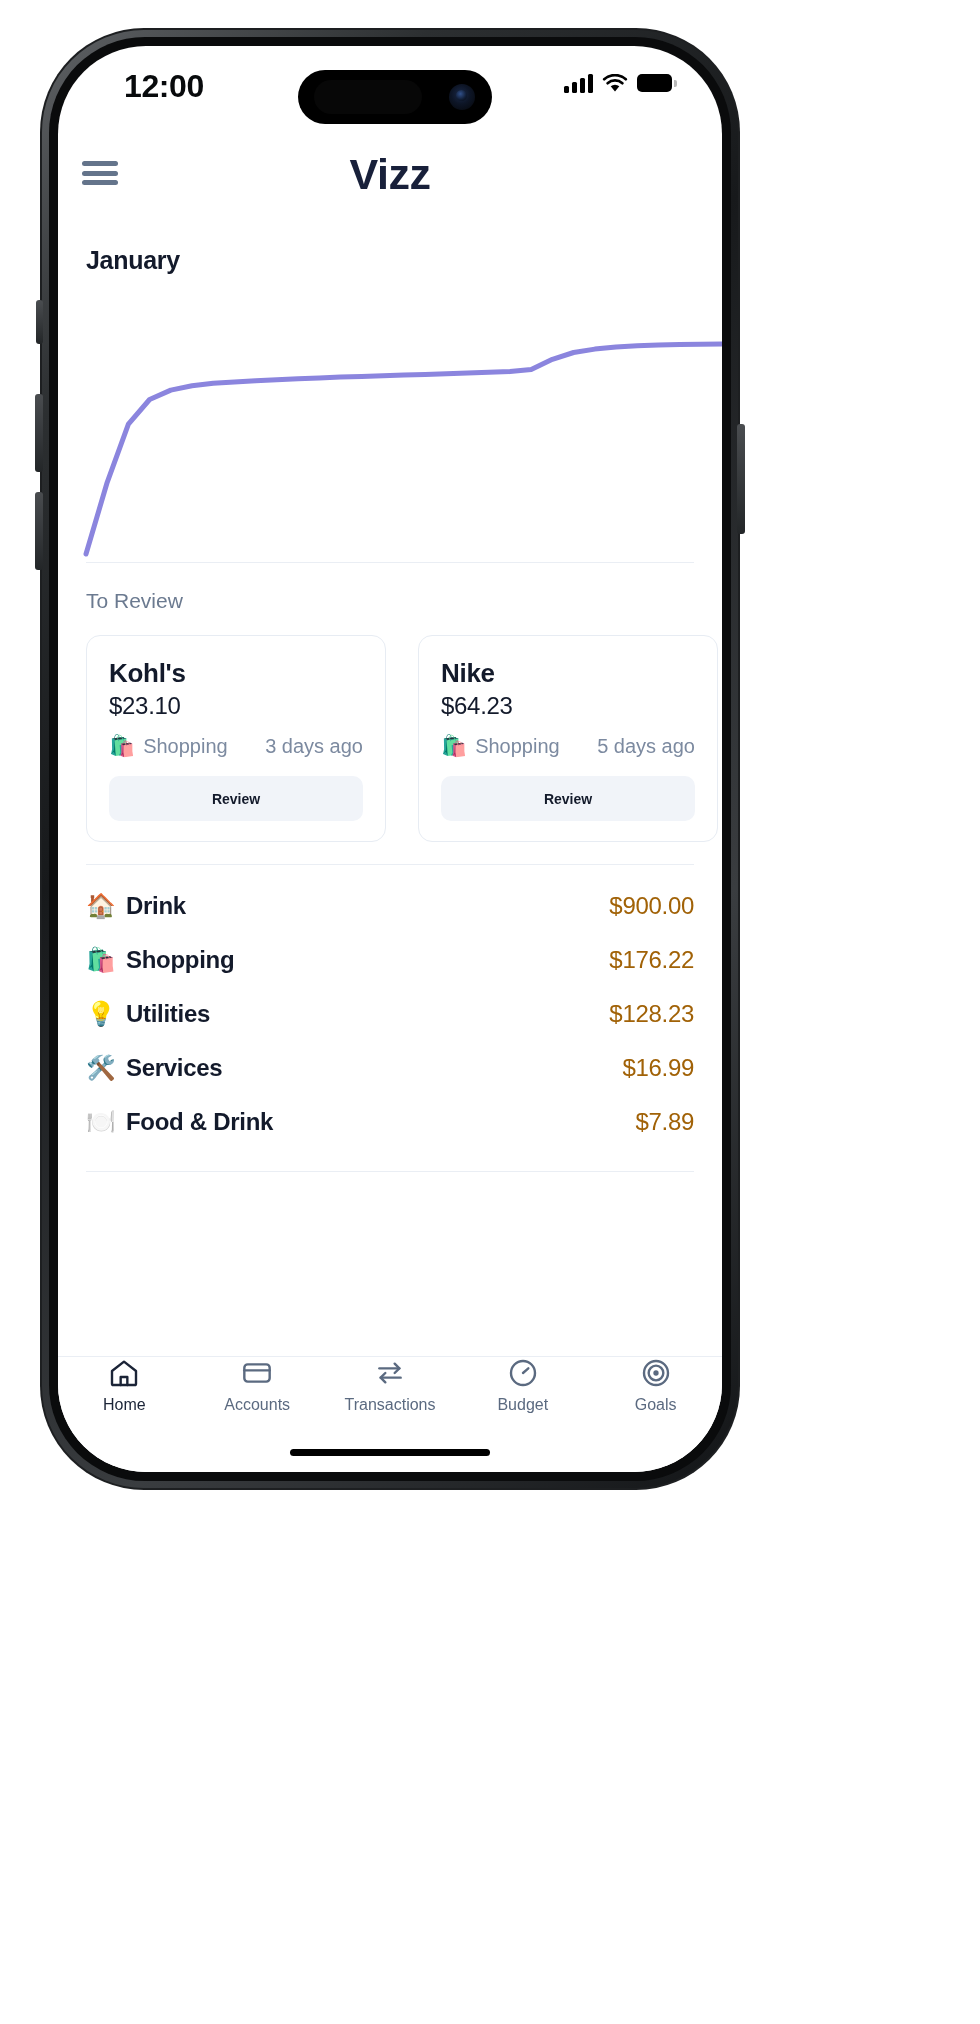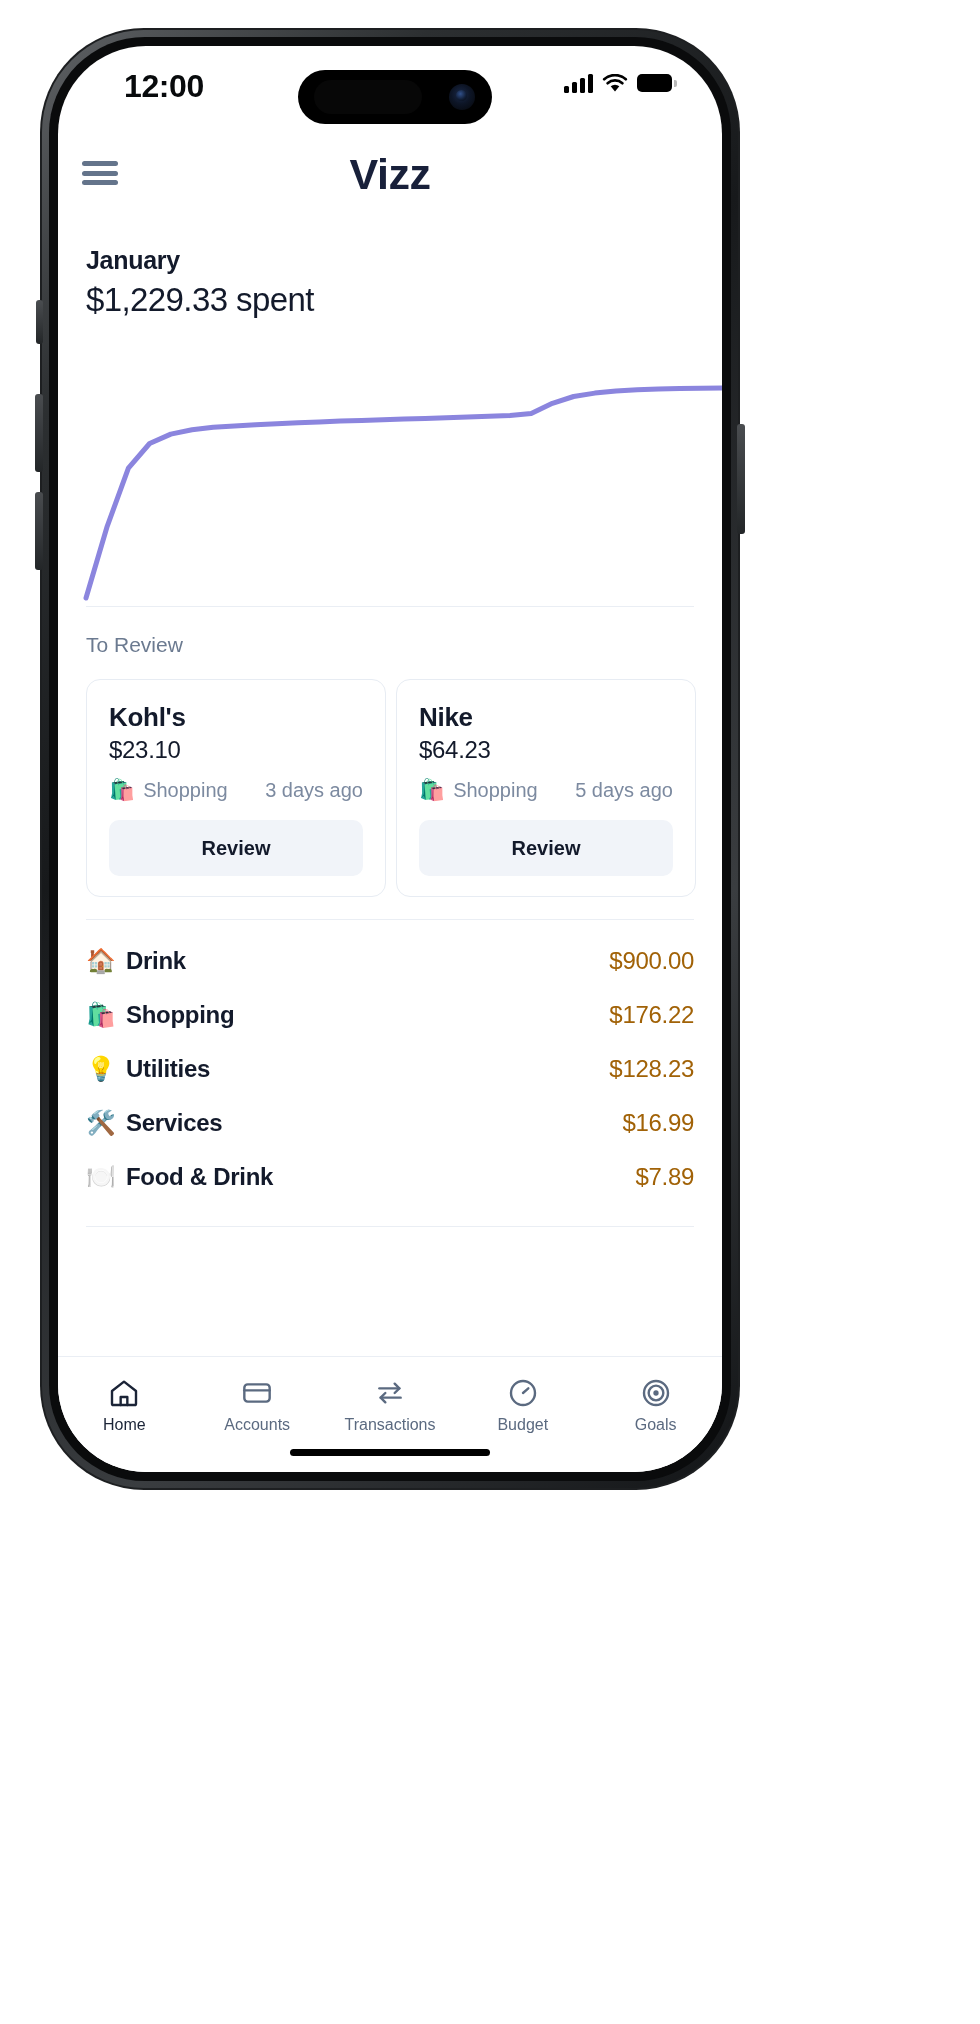--- a/index.html
+++ b/index.html
@@ -153,21 +153,21 @@
     margin: 0 28px;
   }
 
   .section-label {
     margin: 26px 0 0 28px;
     font-size: 21px; color: #6b7a90; font-weight: normal;
   }
 
   
   .review-scroller {
-    display: flex; gap: 10px;
+    display: flex; gap: 32px;
     padding: 22px 0 22px 28px;
     overflow: hidden;
   }
   .review-card {
     flex: 0 0 auto;
     width: 300px;
     border: 1px solid #e7ecf3;
     border-radius: 14px;
     background: #fff;
     padding: 22px 22px 20px 22px;
@@ -181,26 +181,26 @@
   }
   .rc-meta {
     margin-top: 14px;
     display: flex; align-items: center; justify-content: space-between;
     font-size: 20px; color: #7c8aa0; white-space: nowrap;
   }
   .rc-cat { display: flex; align-items: center; gap: 8px; }
   .rc-emoji { font-size: 21px; }
   .rc-btn {
     margin-top: 18px;
-    height: 56px;
+    height: 45px;
     background: #f1f4f9;
     border: none; border-radius: 10px;
     width: 100%;
     font-family: "Liberation Sans", sans-serif;
-    font-size: 20px; font-weight: bold; color: #131a2b;
+    font-size: 14px; font-weight: bold; color: #131a2b;
     cursor: pointer;
   }
 
   
   .cat-list { padding: 14px 28px 0 28px; }
   .cat-row {
     display: flex; align-items: center; justify-content: space-between;
     height: 54px;
   }
   .cat-left { display: flex; align-items: center; gap: 10px; }
@@ -213,21 +213,21 @@
     font-size: 21px; color: #6b7a90;
   }
 
   
   .tabbar {
     position: absolute; left: 0; bottom: 0;
     width: 664px; height: 116px;
     background: #ffffff;
     border-top: 1px solid #eaeef4;
     display: flex; align-items: flex-start;
-    padding-top: 20px;
+    padding-top: 0;
   }
   .tab {
     flex: 1;
     display: flex; flex-direction: column; align-items: center; gap: 7px;
     cursor: pointer;
   }
   .tab svg { display: block; }
   .tab-label { font-size: 16px; color: #5b6a80; }
   .tab.active .tab-label { color: #1b2437; }
 
@@ -281,21 +281,20 @@
         <span></span>
           <span></span>
           <span></span>
       </div>
       <div class="app-title">Vizz</div>
     </div>
 
     <div class="content">
 
       <div class="month-label">January</div>
-      <div class="spent-amount">$1,229.33 spent</div>
 
       <div class="chart-wrap">
         <svg viewBox="0 0 664 275" preserveAspectRatio="none">
           <polyline id="chart-line" fill="none" stroke="#8b85de" stroke-width="5" stroke-linejoin="round" stroke-linecap="round" points="28.0,267.0 49.2,195.3 70.4,137.2 91.6,112.5 112.8,103.1 134.0,98.8 155.2,96.2 176.4,94.9 197.6,93.8 218.8,92.8 240.0,91.8 261.2,90.9 282.4,90.1 303.6,89.4 324.8,88.7 346.0,88.0 367.2,87.4 388.4,86.7 409.6,86.0 430.8,85.3 452.0,84.6 473.2,82.6 494.4,72.3 515.6,65.5 536.8,62.1 558.0,60.0 579.2,58.8 600.4,58.1 621.6,57.6 642.8,57.3 664.0,57.1"></polyline>
         </svg>
       </div>
 
       <div class="divider"></div>
 
       <div class="section-label">To Review</div>

